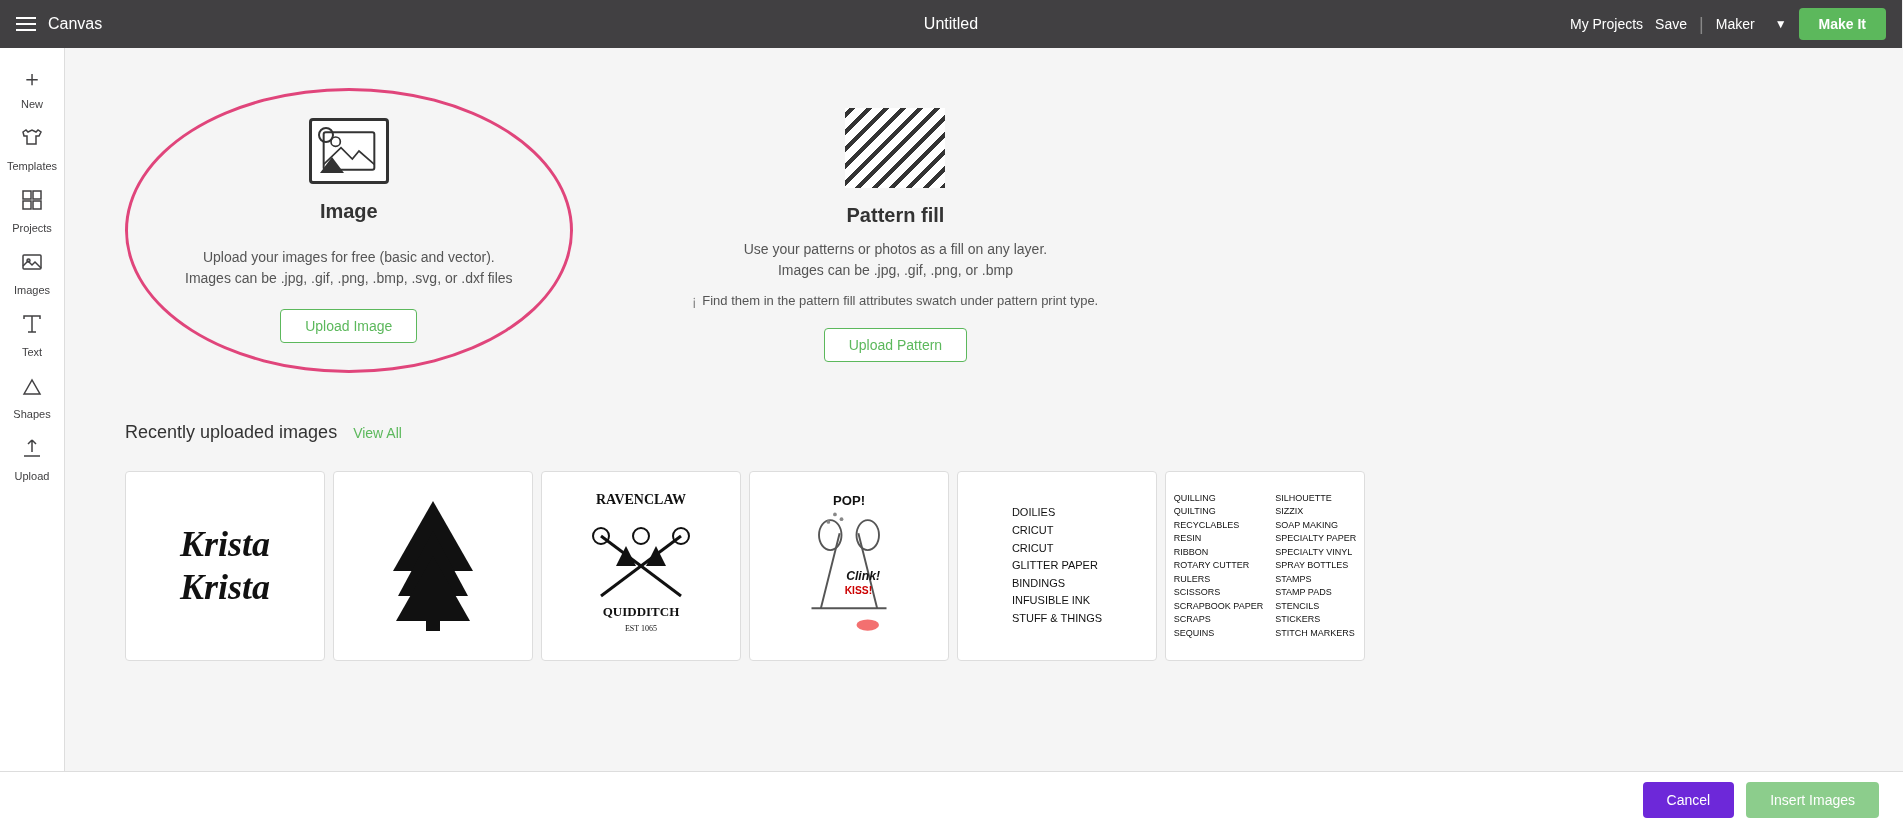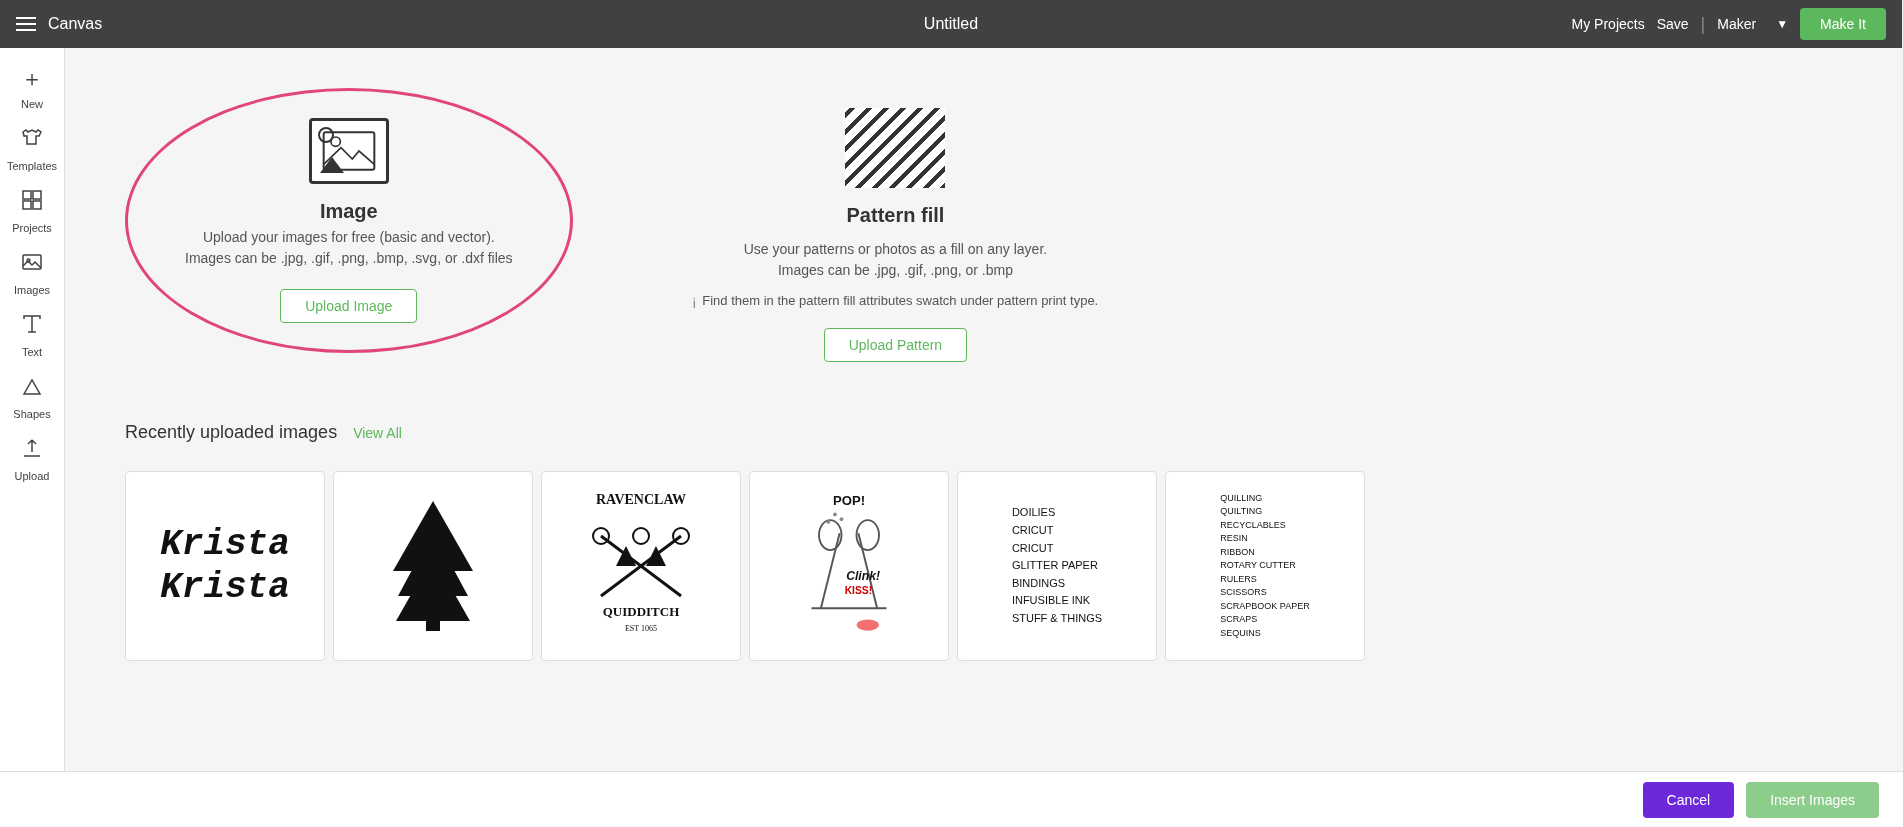--- a/index.html
+++ b/index.html
@@ -20,21 +20,21 @@
     .topbar-center { flex: 1; text-align: center; }
     .topbar-right { display: flex; align-items: center; gap: 12px; flex: 1; justify-content: flex-end; }
     .hamburger-icon { display: flex; flex-direction: column; gap: 4px; cursor: pointer; }
     .hamburger-icon span { display: block; width: 20px; height: 2px; background: #fff; }
     .app-title { color: #fff; font-size: 16px; font-weight: 500; }
     .doc-title { color: #fff; font-size: 16px; }
     .my-projects-btn { color: #fff; background: none; border: none; cursor: pointer; font-size: 14px; }
     .save-btn { color: #fff; background: none; border: none; cursor: pointer; font-size: 14px; }
     .separator { color: #888; font-size: 18px; }
     .maker-btn { display: flex; align-items: center; gap: 20px; color: #fff; background: none; border: none; cursor: pointer; font-size: 14px; }
-    .make-it-btn { background: #5cb85c; color: #fff; border: none; border-radius: 4px; padding: 8px 20px; font-size: 14px; cursor: pointer; font-weight: 400; }
+    .make-it-btn { background: #5cb85c; color: #fff; border: none; border-radius: 4px; padding: 8px 20px; font-size: 14px; cursor: pointer; font-weight: 700; }
 
     
     .sidebar {
       position: fixed;
       top: 48px;
       left: 0;
       bottom: 0;
       width: 65px;
       background: #fff;
       display: flex;
@@ -122,21 +122,21 @@
       width: 0;
       height: 0;
       border-left: 12px solid transparent;
       border-right: 12px solid transparent;
       border-bottom: 16px solid #333;
     }
     .mountain-icon {
       width: 60px;
       height: 40px;
     }
-    .card-title { font-size: 20px; color: #333; margin-bottom: 4px; }
+    .card-title { font-size: 20px; color: #333; margin-bottom: 24px; }
     .card-desc { font-size: 14px; color: #555; text-align: center; line-height: 1.5; margin-bottom: 20px; }
     .upload-btn {
       border: 1px solid #5cb85c;
       color: #5cb85c;
       background: #fff;
       padding: 8px 24px;
       border-radius: 4px;
       cursor: pointer;
       font-size: 14px;
     }
@@ -191,21 +191,21 @@
       justify-content: center;
       flex-shrink: 0;
       overflow: hidden;
       cursor: pointer;
       position: relative;
     }
     .thumb-content { width: 100%; height: 100%; display: flex; align-items: center; justify-content: center; }
 
     
     .krista-text {
-      font-family: Liberation Mono, monospace;
+      font-family: Liberation Serif, serif;
       font-size: 36px;
       font-weight: 900;
       color: #111;
       text-align: center;
       line-height: 1.2;
       font-style: italic;
     }
     .tree-svg { width: 90px; height: 140px; }
     .doilies-text { font-size: 11px; color: #111; line-height: 1.6; text-align: left; }
     .craft-list { font-size: 9px; color: #111; line-height: 1.5; }
@@ -445,20 +445,23 @@
         </div>
       </div>
     </div>
 
     <div class="image-thumb">
       <div class="thumb-content">
         <div style="display:flex;gap:12px;">
           <div class="craft-list">
             QUILLING<br>QUILTING<br>RECYCLABLES<br>RESIN<br>RIBBON<br>ROTARY CUTTER<br>RULERS<br>SCISSORS<br>SCRAPBOOK PAPER<br>SCRAPS<br>SEQUINS
           </div>
+          <div class="craft-list">
+            SILHOUETTE<br>SIZZIX<br>SOAP MAKING<br>SPECIALTY PAPER<br>SPECIALTY VINYL<br>SPRAY BOTTLES<br>STAMPS<br>STAMP PADS<br>STENCILS<br>STICKERS<br>STITCH MARKERS
+          </div>
         </div>
       </div>
     </div>
   </div>
 </div>
 
 <div class="bottombar">
   <button class="cancel-btn">Cancel</button>
   <button class="insert-btn">Insert Images</button>
 </div>

